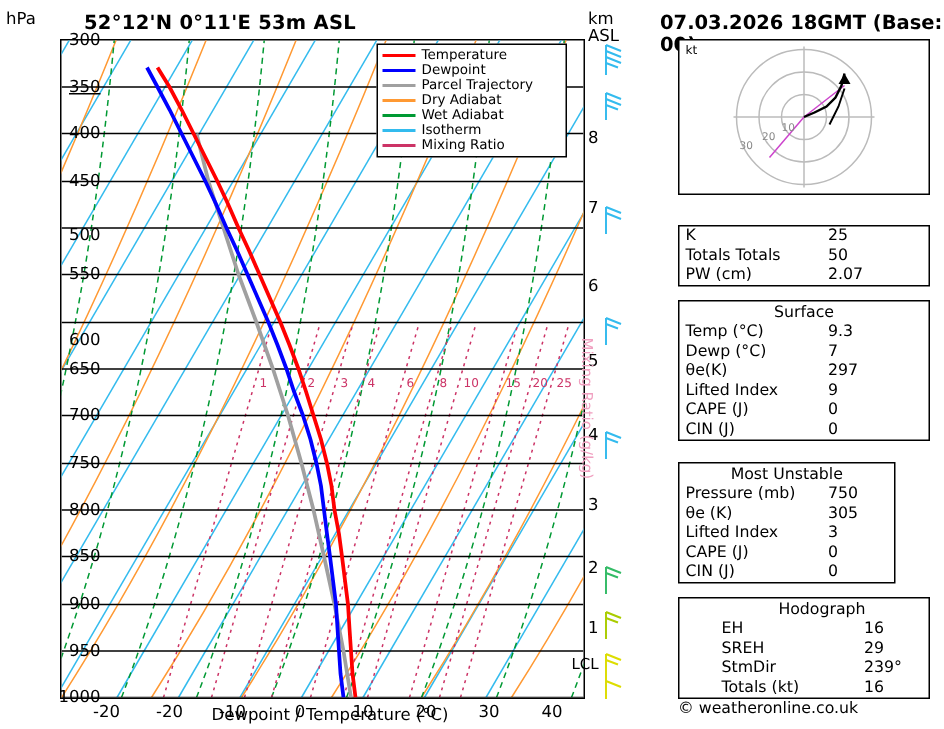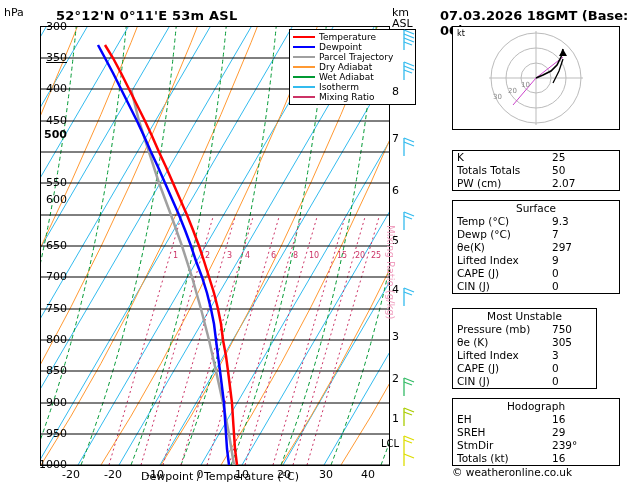--- a/index.html
+++ b/index.html
@@ -21,21 +21,21 @@
   #legend{left:252px;top:28px;width:127px;background:#fff;border:1px solid #000;font-size:9px;padding:2px 3px;box-sizing:border-box;}
   #legend div{display:flex;align-items:center;height:10px;}
   #legend i{display:inline-block;width:22px;height:0;border-top-width:2px;border-top-style:solid;margin-right:4px;}
   
   #hodo-box{left:452px;top:26px;width:168px;height:104px;border:1px solid #000;background:#fff;box-sizing:border-box;}
   #date-title{left:440px;top:8px;font-size:13px;font-weight:bold;}
   #kt-label{left:457px;top:29px;font-size:8px;}
   #tbl1{left:452px;top:150px;width:168px;border:1px solid #000;box-sizing:border-box;}
   #tbl2{left:452px;top:200px;width:168px;border:1px solid #000;box-sizing:border-box;}
   #tbl3{left:452px;top:308px;width:145px;border:1px solid #000;box-sizing:border-box;}
-  #tbl4{left:452px;top:398px;width:168px;border:1px solid #000;box-sizing:border-box;}
+  #tbl4{left:452px;top:398px;width:168px;border:1px solid #000;box-sizing:border-box;padding-left:24px;}
   .tbl{font-size:10.5px;background:#fff;}
   .tbl .hdr{text-align:center;padding:1px 0;}
   .tbl .row{display:flex;padding:0 4px;line-height:13px;}
   .tbl .row .k{flex:0 0 95px;}
   .tbl .row .v{flex:1;}
   #copyright{left:452px;top:466px;font-size:10.5px;}
 </style>
 </head>
 <body>
 
@@ -143,21 +143,21 @@
       <span class="abs" style="left:204px;top:224px;font-size:8px;color:#cc3366;">4</span>
       <span class="abs" style="left:230px;top:224px;font-size:8px;color:#cc3366;">6</span>
       <span class="abs" style="left:252px;top:224px;font-size:8px;color:#cc3366;">8</span>
       <span class="abs" style="left:268px;top:224px;font-size:8px;color:#cc3366;">10</span>
       <span class="abs" style="left:296px;top:224px;font-size:8px;color:#cc3366;">15</span>
       <span class="abs" style="left:314px;top:224px;font-size:8px;color:#cc3366;">20</span>
       <span class="abs" style="left:330px;top:224px;font-size:8px;color:#cc3366;">25</span>
     </div>
 
     
-    <div class="abs" id="legend" style="left:210px;top:2px;margin-left:38px;">
+    <div class="abs" id="legend" style="left:210px;top:2px;">
       <div>
           <i style="border-top-color:#ff0000"></i>
           <span>Temperature</span>
         </div>
       <div>
           <i style="border-top-color:#0000ff"></i>
           <span>Dewpoint</span>
         </div>
       <div>
           <i style="border-top-color:#a0a0a0"></i>
@@ -179,23 +179,23 @@
           <i style="border-top-color:#cc3366"></i>
           <span>Mixing Ratio</span>
         </div>
     </div>
   </div>
 
   <div class="ytick" style="top:20px;">300</div>
   <div class="ytick" style="top:51px;text-decoration:underline;">350</div>
   <div class="ytick" style="top:82px;">400</div>
   <div class="ytick" style="top:114px;">450</div>
-  <div class="ytick" style="top:128px;font-weight:bold;">500</div>
+  <div class="ytick" style="top:150px;">500</div>
   <div class="ytick" style="top:176px;">550</div>
-  <div class="ytick" style="top:193px;text-align:right;">600</div>
+  <div class="ytick" style="top:220px;text-align:right;">600</div>
   <div class="ytick" style="top:239px;">650</div>
   <div class="ytick" style="top:270px;">700</div>
   <div class="ytick" style="top:302px;">750</div>
   <div class="ytick" style="top:333px;">800</div>
   <div class="ytick" style="top:364px;">850</div>
   <div class="ytick" style="top:396px;">900</div>
   <div class="ytick" style="top:427px;">950</div>
   <div class="ytick" style="top:458px;">1000</div>
 
   <div class="xtick" style="left:56px;">-20</div>

